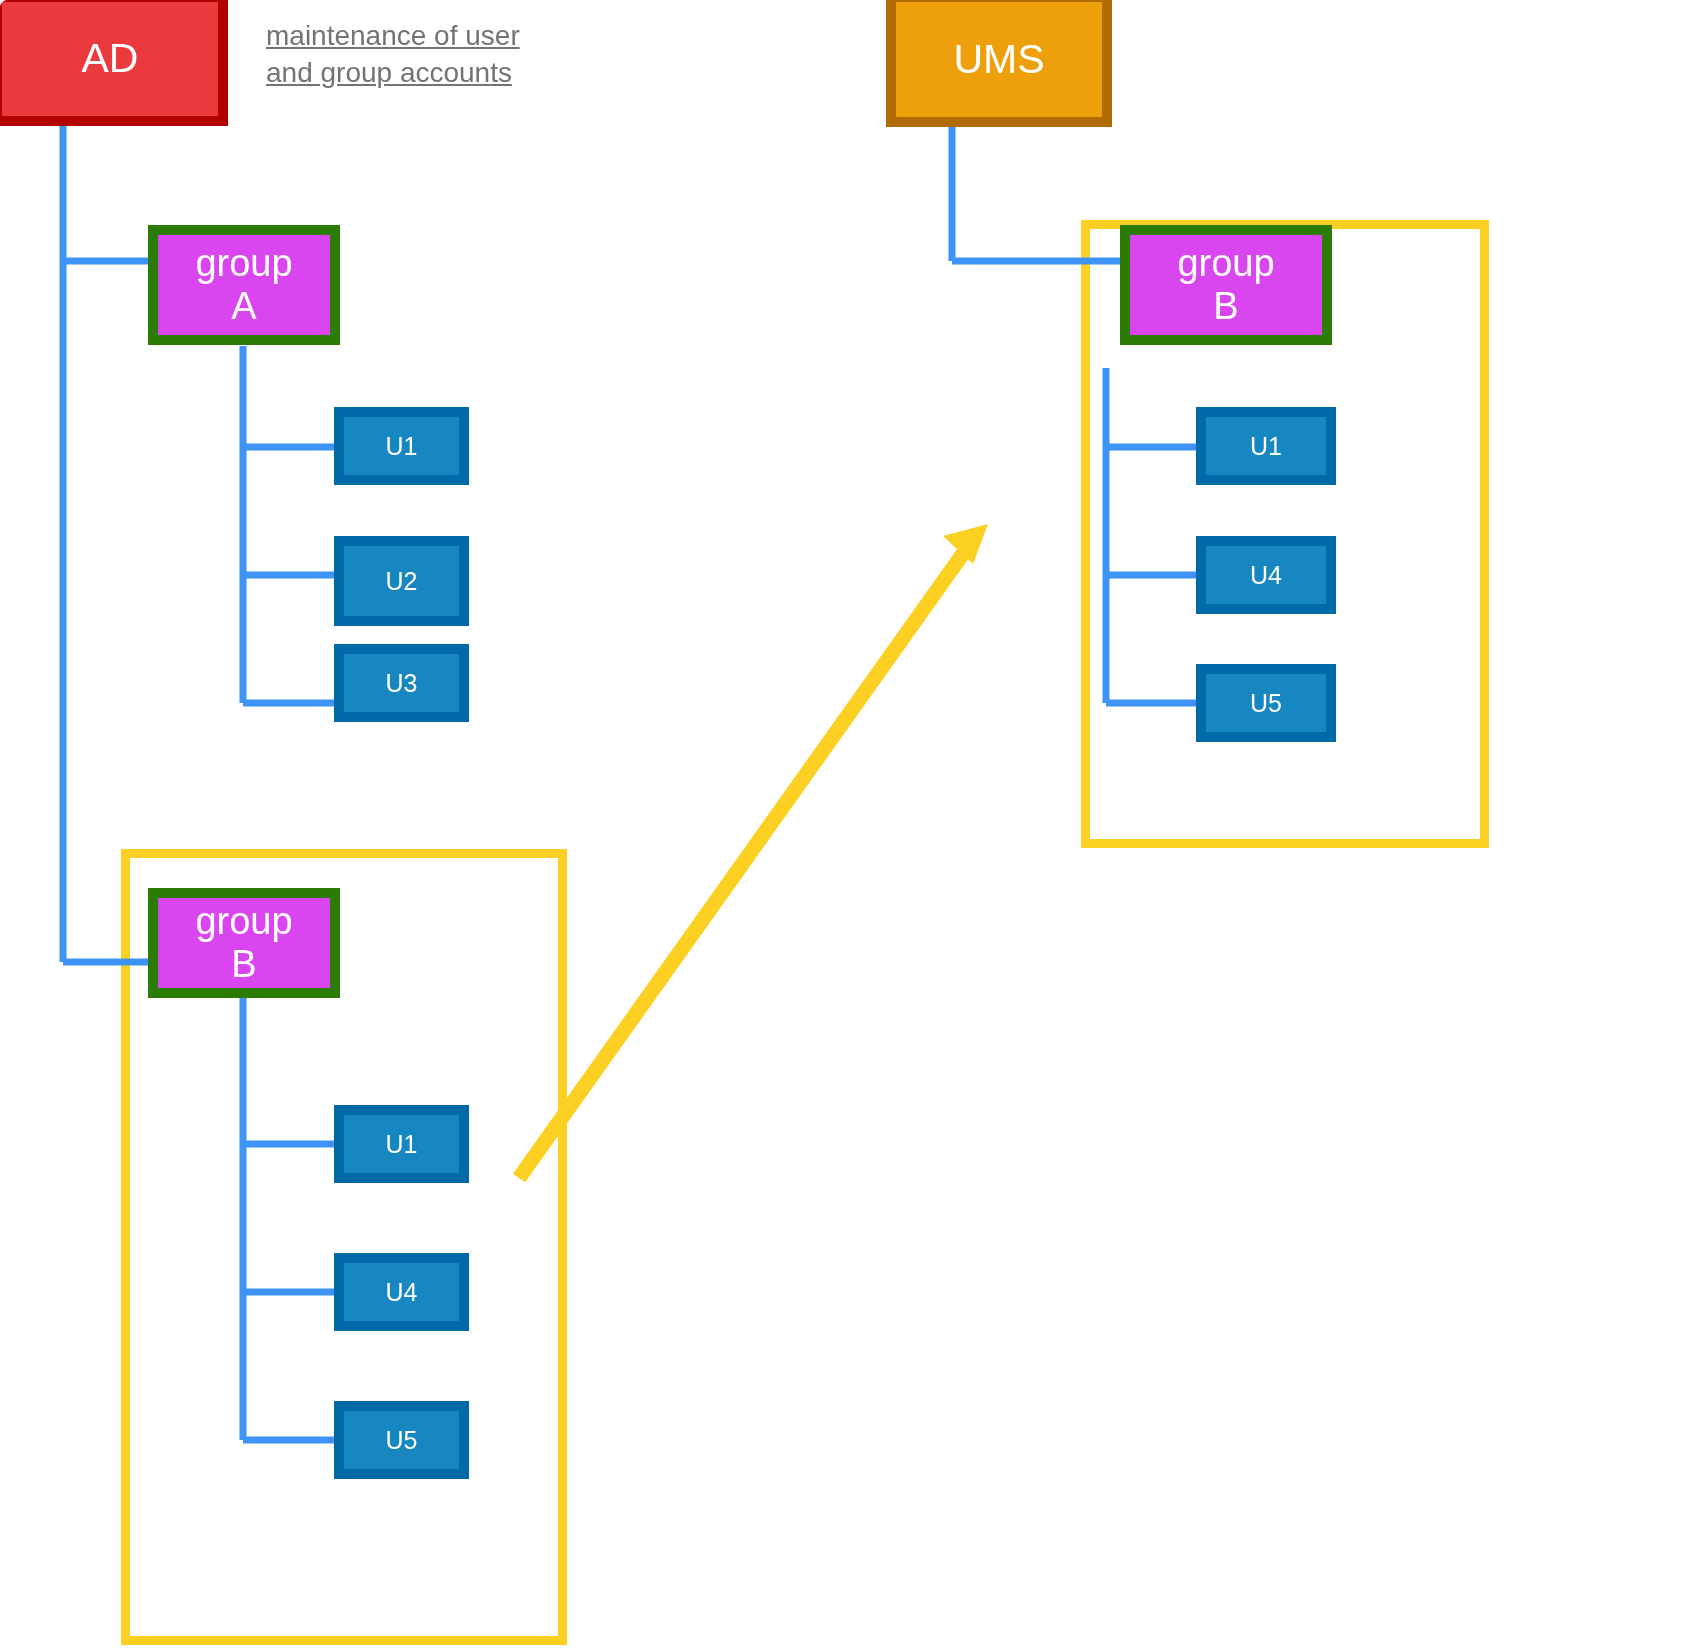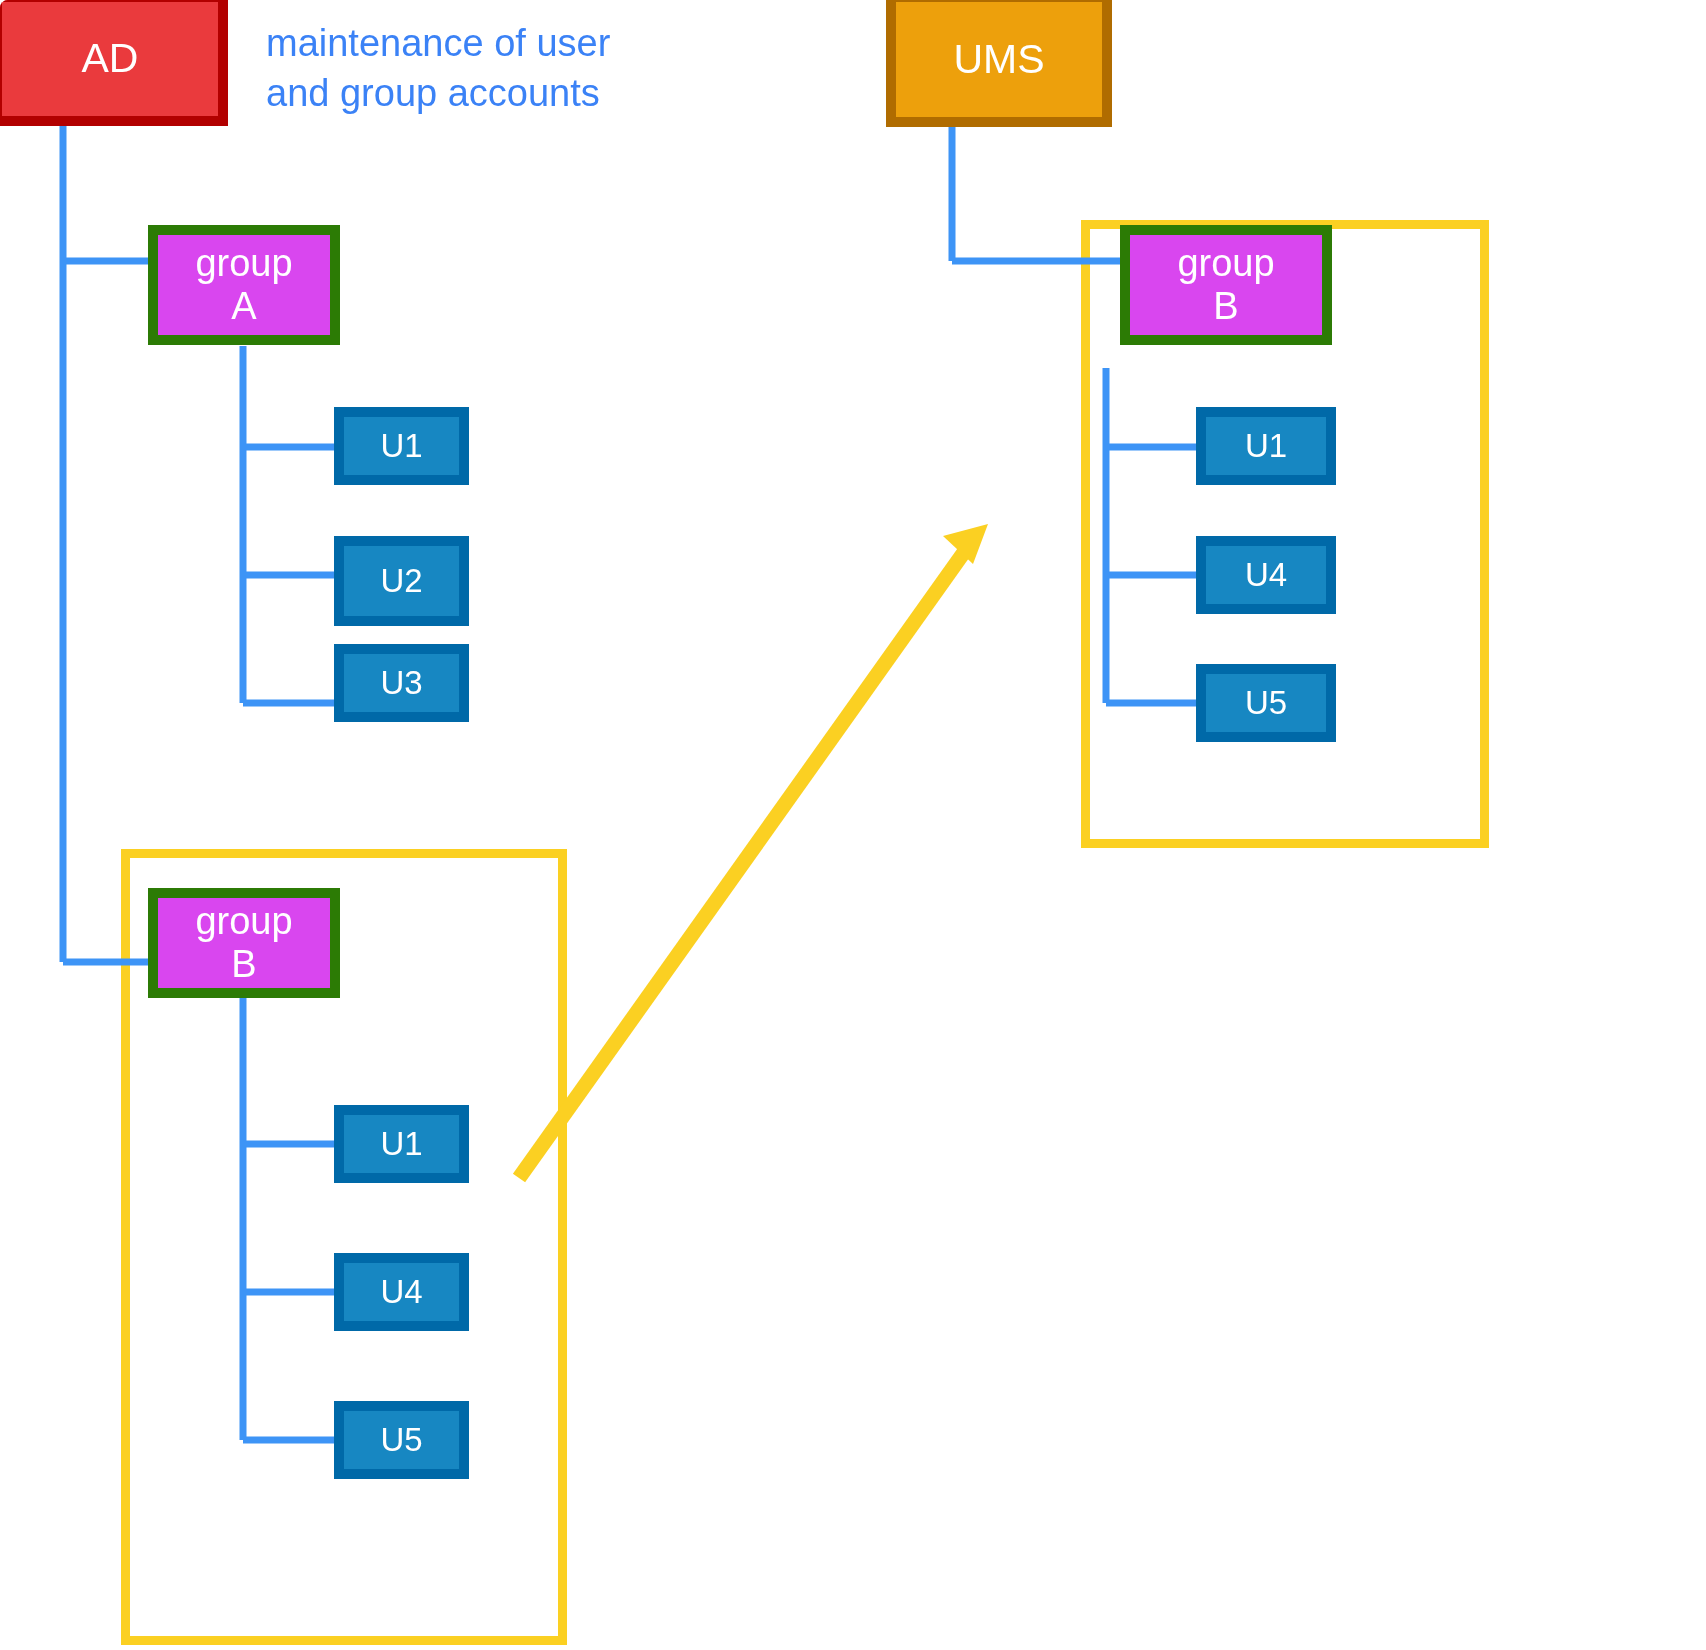--- a/index.html
+++ b/index.html
@@ -42,36 +42,37 @@
     font-size: 41px;
   }
   .node-group {
     background: #d946ef;
     border: 10px solid #2c7b05;
     font-size: 38px;
   }
   .node-user {
     background: #1787c2;
     border: 10px solid #0069a8;
-    font-size: 33px;
+    font-size: 25px;
   }
   .container-box {
     position: absolute;
     box-sizing: border-box;
     border: 9px solid #fbd022;
     background: transparent;
     z-index: 2;
   }
   .caption {
     position: absolute;
-    color: #3b82f6;
-    font-size: 38px;
+    color: #737373;
+    font-size: 28px;
     line-height: 1.32;
     white-space: pre-line;
     z-index: 5;
+    text-decoration: underline;
   }
   svg.wires {
     position: absolute;
     left: 0;
     top: 0;
     width: 1706px;
     height: 1650px;
     z-index: 3;
     pointer-events: none;
   }

